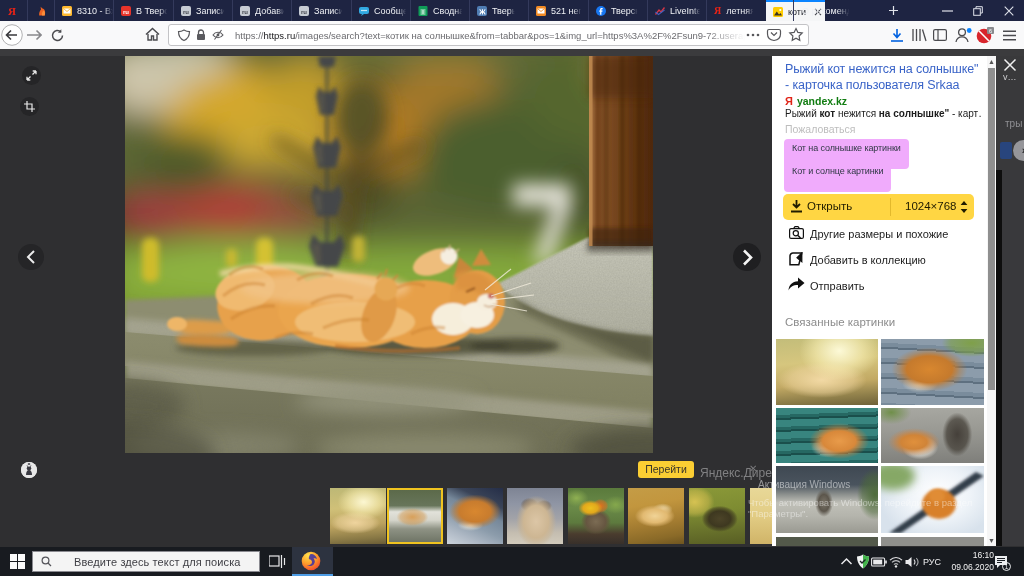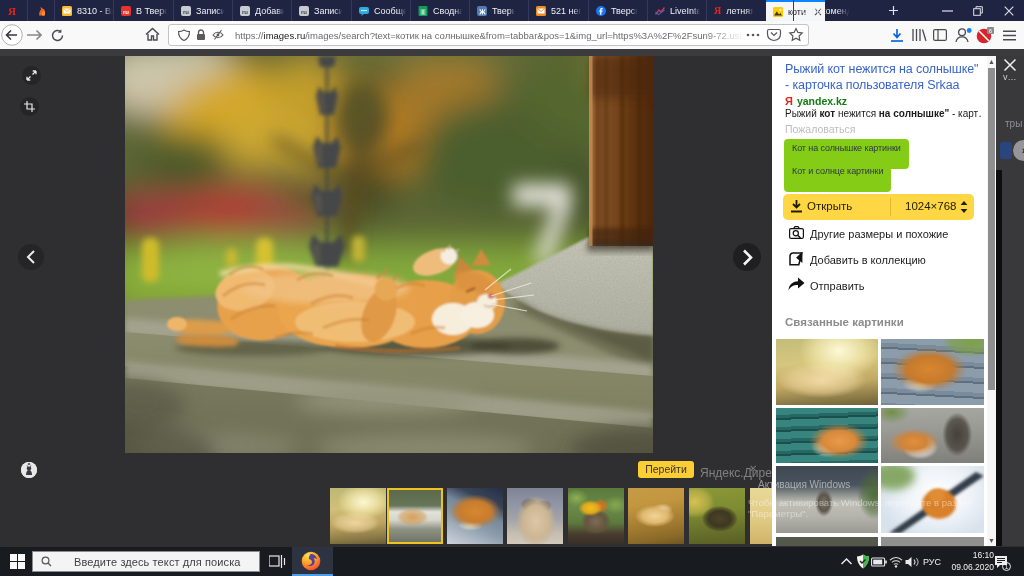--- a/index.html
+++ b/index.html
@@ -33,27 +33,27 @@
 
 #strip{position:absolute;left:0;top:432px;width:772px;height:58px;overflow:hidden}
 .th{position:absolute;top:0;height:56px}
 
 #panel{position:absolute;left:772px;top:0;width:215px;height:490px;background:#fff;overflow:hidden}
 #ptitle{position:absolute;left:13px;top:6px;width:200px;font-size:12.5px;line-height:15.5px;color:#3a64c8;letter-spacing:-0.1px}
 #psrc{position:absolute;left:13px;top:39px;font-size:10.5px;font-weight:bold;color:#107c10}
 #psrc .ya{color:#e02518;font-size:11px;margin-right:4px}
 #pdesc{position:absolute;left:13px;top:52px;width:196px;font-size:10px;color:#1c1c1c;white-space:nowrap;overflow:hidden}
 #pcompl{position:absolute;left:13px;top:67px;font-size:10.5px;color:#bdbdbd}
-.chip{position:absolute;left:12px;height:30px;background:#84cc16;border-radius:4px;color:#2f3744;font-size:9px;letter-spacing:-0.1px;line-height:18px;padding:0 8px}
+.chip{position:absolute;left:12px;height:30px;background:#f0abfc;border-radius:4px;color:#2f3744;font-size:9px;letter-spacing:-0.1px;line-height:18px;padding:0 8px}
 #ybtn{position:absolute;left:11px;top:138px;width:191px;height:26px;background:#ffd643;border-radius:5px}
 #ybtn .sep{position:absolute;left:107px;top:4px;width:1px;height:18px;background:#e3b92c}
 #ybtn .t1{position:absolute;left:24px;top:6px;font-size:11.5px;color:#1f1b00}
 #ybtn .t2{position:absolute;left:122px;top:6px;font-size:11.5px;color:#1f1b00}
 .mrow{position:absolute;left:13px;font-size:11px;color:#1c1c1c}
-#prel{position:absolute;left:13px;top:260px;font-size:11.5px;font-weight:bold;color:#8c8c8c}
+#prel{position:absolute;left:13px;top:260px;font-size:11.5px;font-weight:normal;color:#8c8c8c}
 .rimg{position:absolute;overflow:hidden}
 
 #sbar{position:absolute;left:987px;top:0;width:9px;height:490px;background:#f6f6f6}
 #sthumb{position:absolute;left:1px;top:12px;width:7px;height:322px;background:#8f8f8f}
 .sarr{position:absolute;left:0;width:9px;font-size:7px;color:#555;text-align:center}
 
 #rstrip{position:absolute;left:996px;top:0;width:28px;height:490px;background:#39393b}
 
 #taskbar{position:absolute;left:0;top:547px;width:1024px;height:29px;background:#181b20}
 #tsearch{position:absolute;left:32px;top:4px;width:228px;height:21px;background:#f4f4f4;border:1px solid #8a8a90;display:flex;align-items:center}
@@ -237,21 +237,21 @@
     <svg width="55" height="14" viewBox="0 0 55 14" style="position:static;flex:none;margin-left:6px">
       <path d="M9 2c2 1.2 4 1.6 5.5 1.6 0 4.4-1.5 7.4-5.5 8.9C5 11 3.5 8 3.5 3.6 5 3.6 7 3.2 9 2z" fill="none" stroke="#5a5a5e" stroke-width="1.2"></path>
       <rect x="22" y="6" width="8" height="6" rx="1" fill="#5a5a5e"></rect>
         <path d="M23.5 6V4.5a2.5 2.5 0 0 1 5 0V6" fill="none" stroke="#5a5a5e" stroke-width="1.3"></path>
       <g stroke="#5a5a5e" stroke-width="1.1" fill="none">
           <path d="M38 7c2.5-3.6 7.5-3.6 10 0c-2.5 3.6-7.5 3.6-10 0z"></path>
           <circle cx="43" cy="7" r="1.4" fill="#5a5a5e" stroke="none"></circle>
           <path d="M39.5 11.5l7-9.5"></path>
         </g>
     </svg>
-    <div id="urltext"><span>https://</span><b>images.ru</b>/images/search?text=котик на солнышке&amp;from=tabbar&amp;pos=1&amp;img_url=https%3A%2F%2Fsun9-72.userapi.com</div>
+    <div id="urltext"><span>https://</span><b>https.ru</b>/images/search?text=котик на солнышке&amp;from=tabbar&amp;pos=1&amp;img_url=https%3A%2F%2Fsun9-72.userapi.com</div>
     <svg width="60" height="16" viewBox="0 0 60 16" style="position:static;flex:none">
         <g fill="#57575b">
           <circle cx="3" cy="8" r="1.3"></circle>
           <circle cx="8" cy="8" r="1.3"></circle>
           <circle cx="13" cy="8" r="1.3"></circle>
         </g>
         <path d="M24 2.5h10c1 0 1.5.5 1.5 1.5v3c0 3.5-2.5 6-6.5 6.5-4-.5-6.5-3-6.5-6.5V4c0-1 .5-1.5 1.5-1.5z" fill="none" stroke="#57575b" stroke-width="1.2"></path>
         <path d="M26 5.5l3 3 3-3" fill="none" stroke="#57575b" stroke-width="1.2"></path>
         <path d="M51 1.5l1.9 3.9 4.3.6-3.1 3 .7 4.3-3.8-2-3.8 2 .7-4.3-3.1-3 4.3-.6z" fill="none" stroke="#57575b" stroke-width="1.2"></path>
       </svg>

